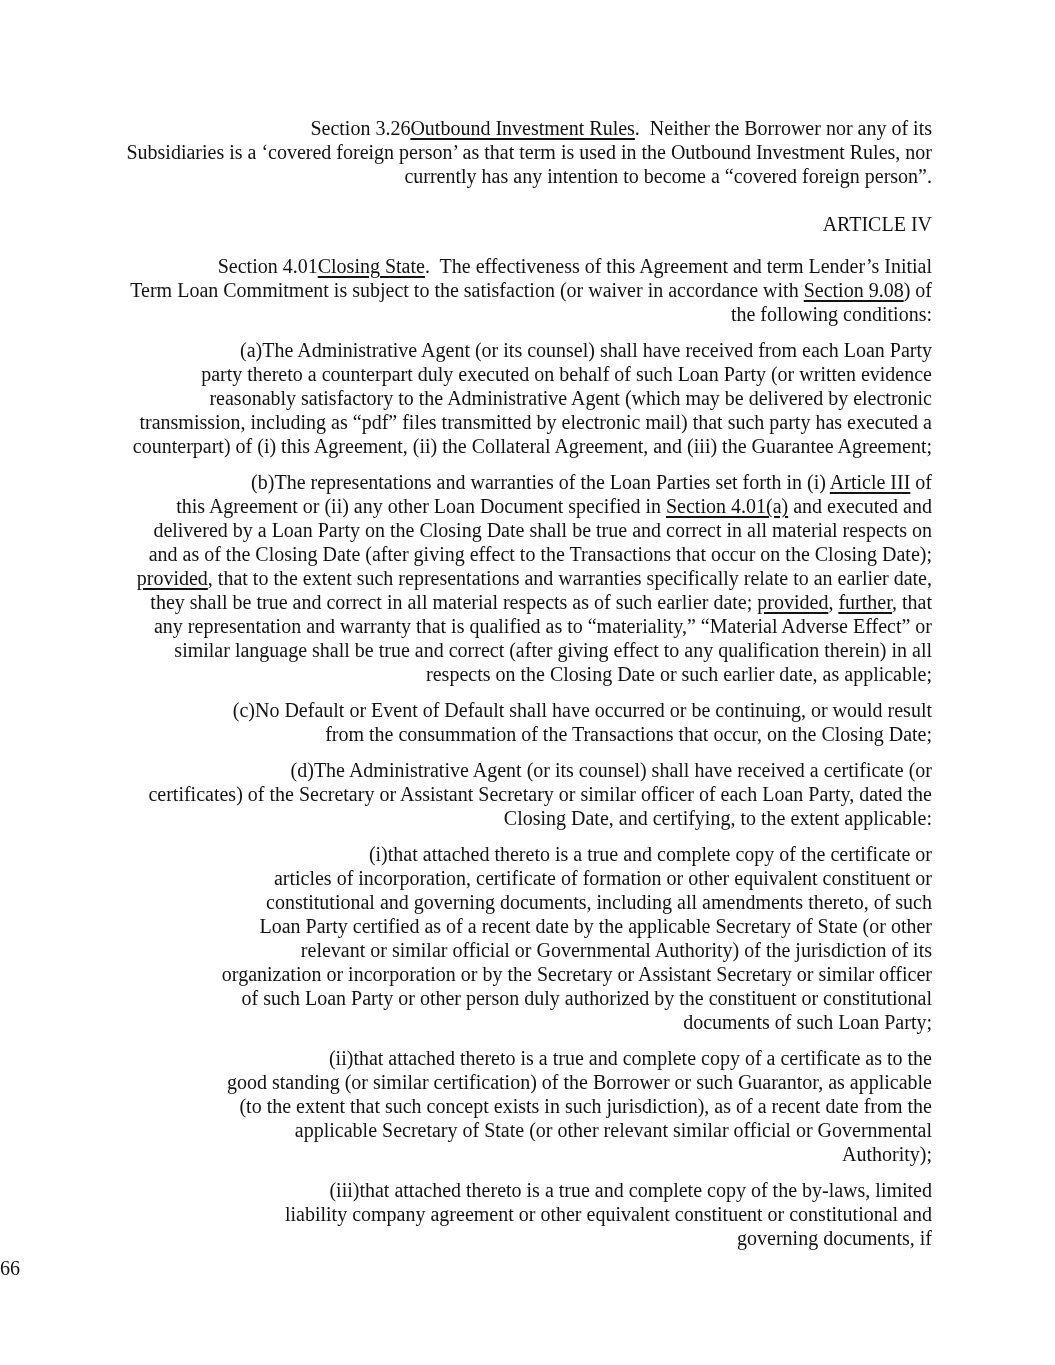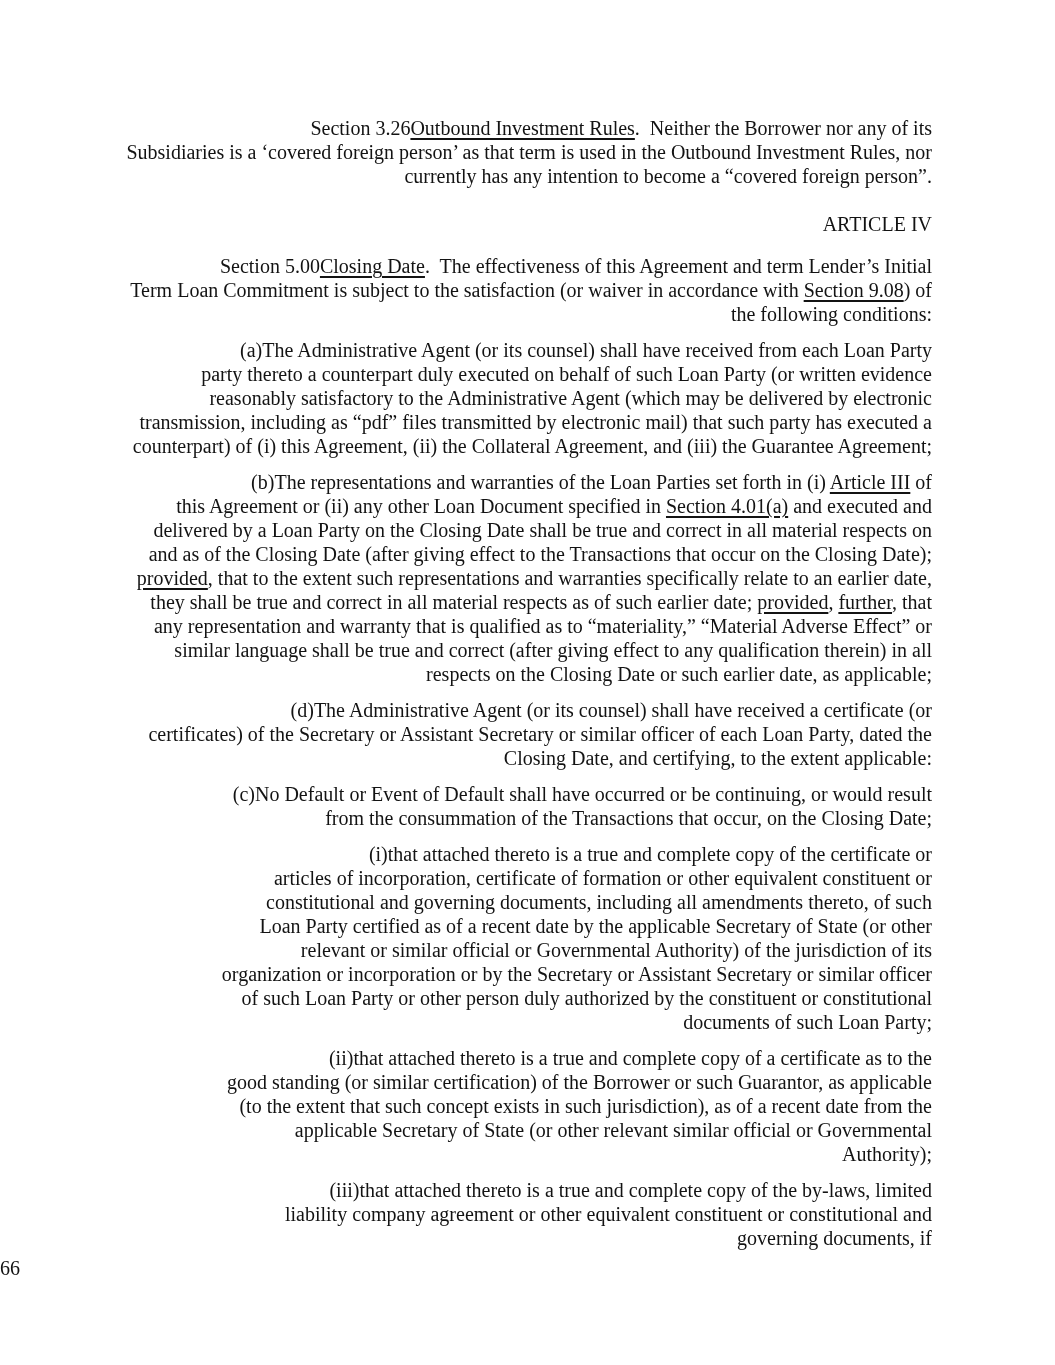--- a/index.html
+++ b/index.html
@@ -59,23 +59,23 @@
     color: #131313;
   }
 </style>
 </head>
 <body>
 
 <div class="page">
   <div class="doc-body">
       <p class="para indent-main"><span class="label" style="width: 126px;">Section 3.26</span><span class="u">Outbound Investment Rules</span><span>.  Neither the Borrower nor any of its Subsidiaries is a ‘covered foreign person’ as that term is used in the Outbound Investment Rules, nor currently has any intention to become a “covered foreign person”.</span></p>
       <p class="para center"><span>ARTICLE IV</span></p>
-      <p class="para indent-main"><span class="label" style="width: 126px;">Section 5.00</span><span class="u">Closing Date</span><span>.  The effectiveness of this Agreement and term Lender’s Initial Term Loan Commitment is subject to the satisfaction (or waiver in accordance with </span><span class="u">Section 9.08</span><span>) of the following conditions:</span></p>
+      <p class="para indent-main"><span class="label" style="width: 126px;">Section 4.01</span><span class="u">Closing State</span><span>.  The effectiveness of this Agreement and term Lender’s Initial Term Loan Commitment is subject to the satisfaction (or waiver in accordance with </span><span class="u">Section 9.08</span><span>) of the following conditions:</span></p>
       <p class="para indent-main"><span class="label" style="width: 63px;">(a)</span><span>The Administrative Agent (or its counsel) shall have received from each Loan Party party thereto a counterpart duly executed on behalf of such Loan Party (or written evidence reasonably satisfactory to the Administrative Agent (which may be delivered by electronic transmission, including as “pdf” files transmitted by electronic mail) that such party has executed a counterpart) of (i) this Agreement, (ii) the Collateral Agreement, and (iii) the Guarantee Agreement;</span></p>
       <p class="para indent-main"><span class="label" style="width: 63px;">(b)</span><span>The representations and warranties of the Loan Parties set forth in (i) </span><span class="u">Article III</span><span> of this Agreement or (ii) any other Loan Document specified in </span><span class="u">Section 4.01(a)</span><span> and executed and delivered by a Loan Party on the Closing Date shall be true and correct in all material respects on and as of the Closing Date (after giving effect to the Transactions that occur on the Closing Date); </span><span class="u">provided</span><span>, that to the extent such representations and warranties specifically relate to an earlier date, they shall be true and correct in all material respects as of such earlier date; </span><span class="u">provided</span><span>, </span><span class="u">further</span><span>, that any representation and warranty that is qualified as to “materiality,” “Material Adverse Effect” or similar language shall be true and correct (after giving effect to any qualification therein) in all respects on the Closing Date or such earlier date, as applicable;</span></p>
+      <p class="para indent-main"><span class="label" style="width: 63px;">(c)</span><span>No Default or Event of Default shall have occurred or be continuing, or would result from the consummation of the Transactions that occur, on the Closing Date;</span></p>
       <p class="para indent-main"><span class="label" style="width: 63px;">(d)</span><span>The Administrative Agent (or its counsel) shall have received a certificate (or certificates) of the Secretary or Assistant Secretary or similar officer of each Loan Party, dated the Closing Date, and certifying, to the extent applicable:</span></p>
-      <p class="para indent-main"><span class="label" style="width: 63px;">(c)</span><span>No Default or Event of Default shall have occurred or be continuing, or would result from the consummation of the Transactions that occur, on the Closing Date;</span></p>
       <p class="para indent-sub"><span class="label" style="width: 62px;">(i)</span><span>that attached thereto is a true and complete copy of the certificate or articles of incorporation, certificate of formation or other equivalent constituent or constitutional and governing documents, including all amendments thereto, of such Loan Party certified as of a recent date by the applicable Secretary of State (or other relevant or similar official or Governmental Authority) of the jurisdiction of its organization or incorporation or by the Secretary or Assistant Secretary or similar officer of such Loan Party or other person duly authorized by the constituent or constitutional documents of such Loan Party;</span></p>
       <p class="para indent-sub"><span class="label" style="width: 62px;">(ii)</span><span>that attached thereto is a true and complete copy of a certificate as to the good standing (or similar certification) of the Borrower or such Guarantor, as applicable (to the extent that such concept exists in such jurisdiction), as of a recent date from the applicable Secretary of State (or other relevant similar official or Governmental Authority);</span></p>
       <p class="para indent-sub"><span class="label" style="width: 62px;">(iii)</span><span>that attached thereto is a true and complete copy of the by-laws, limited liability company agreement or other equivalent constituent or constitutional and governing documents, if</span></p>
     </div>
   <div class="page-number">66</div>
 </div>
 
 </body></html>

